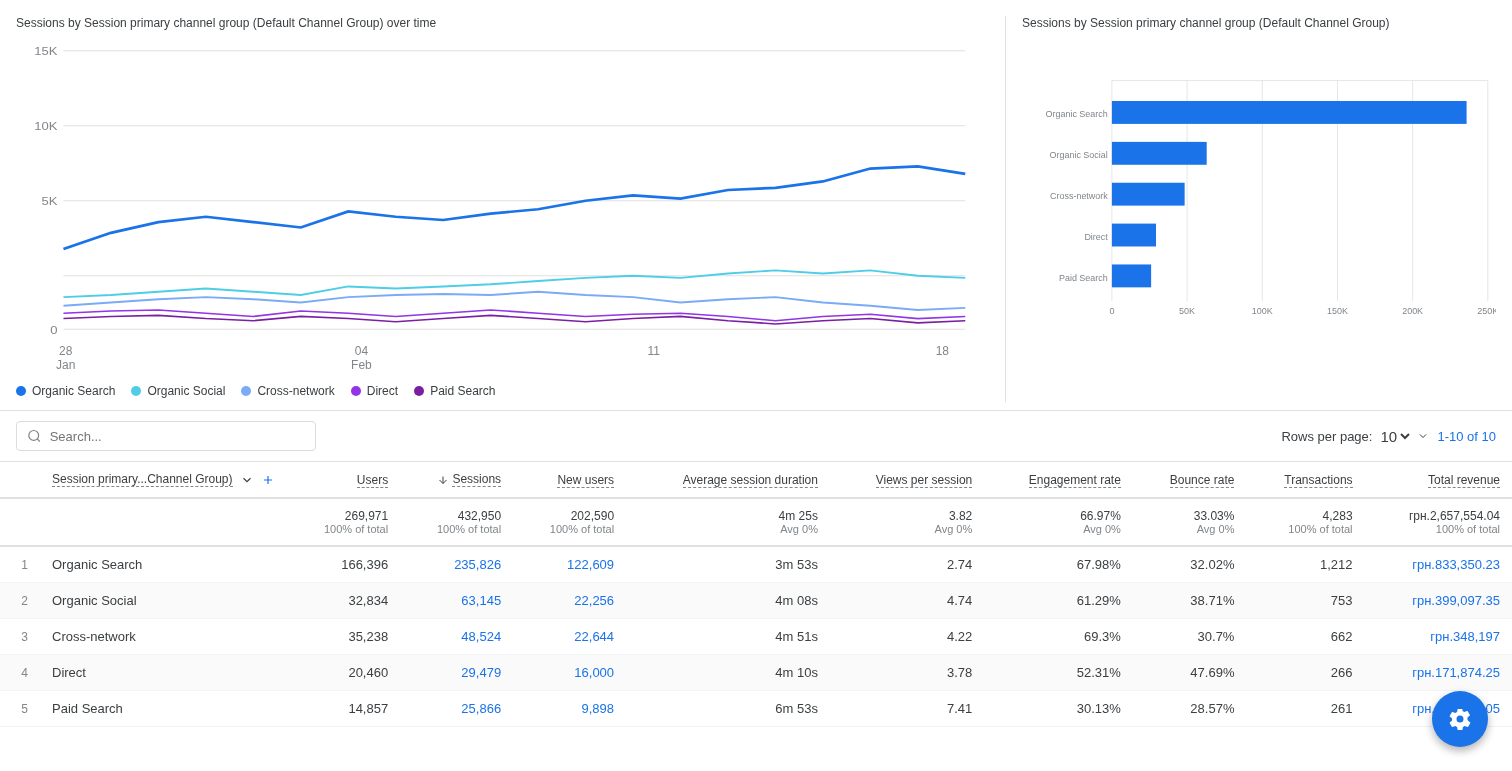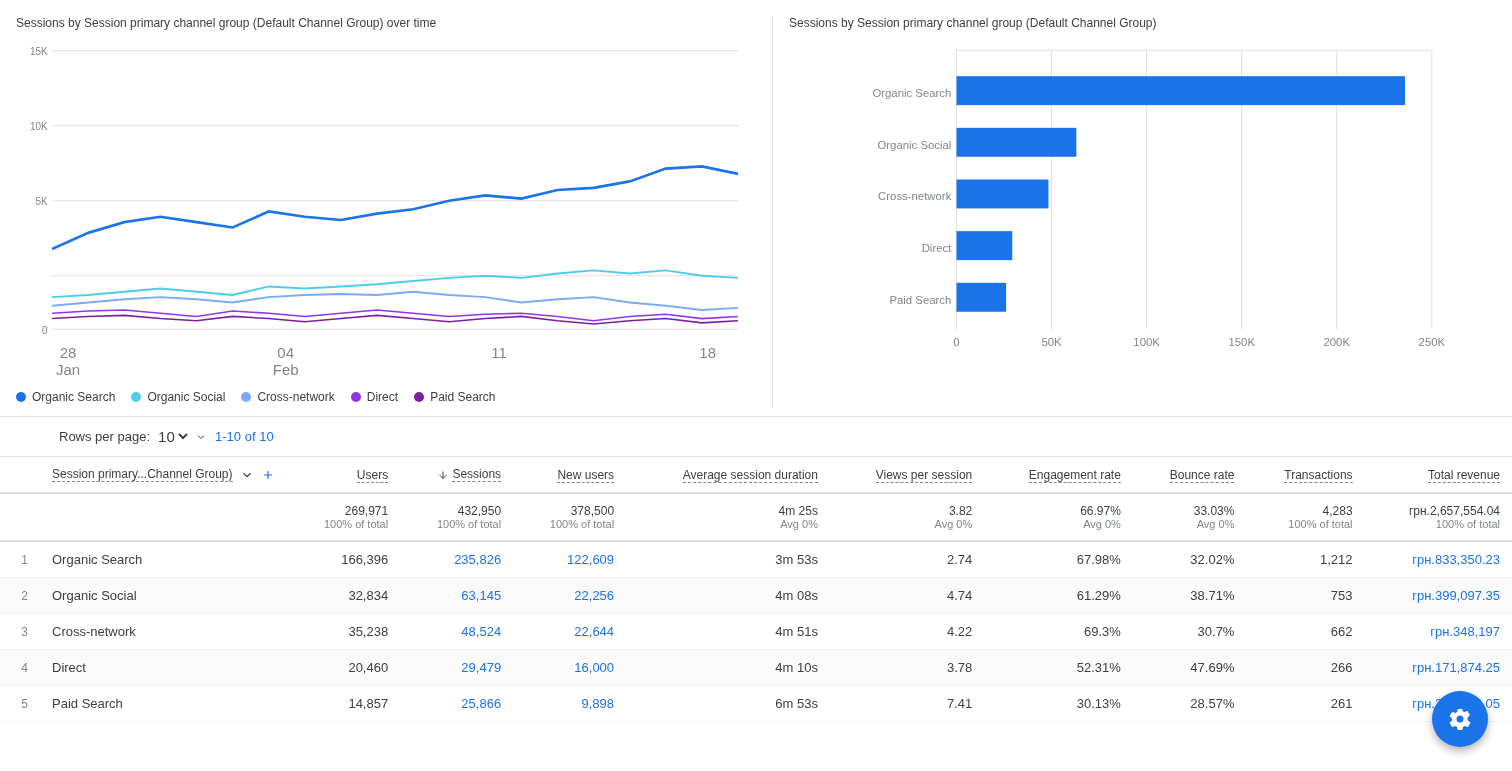--- a/index.html
+++ b/index.html
@@ -12,21 +12,21 @@
       border-bottom: 1px solid #e0e0e0;
     }
 
     .chart-left {
       flex: 1;
       padding: 0 16px;
       min-width: 0;
     }
 
     .chart-right {
-      width: 740px;
+      width: 507px;
       padding: 0 16px;
       border-left: 1px solid #e0e0e0;
     }
 
     .chart-title {
       font-size: 12px;
       color: #3c4043;
       margin-bottom: 10px;
     }
 
@@ -38,21 +38,21 @@
 
     .line-chart-container svg {
       width: 100%;
       height: 100%;
     }
 
     .x-axis-labels {
       display: flex;
       justify-content: space-between;
       padding: 4px 40px 0 40px;
-      font-size: 15px;
+      font-size: 12px;
       color: #80868b;
     }
 
     .x-axis-label {
       text-align: center;
     }
 
     .legend {
       display: flex;
       flex-wrap: wrap;
@@ -336,20 +336,27 @@
 
         <rect x="110" y="235" width="48" height="28" fill="#1a73e8"></rect>
       </svg>
     </div>
   </div>
 </div>
 
 <div class="bottom-section">
 
   <div class="search-bar-row">
+    <div class="search-input-wrap">
+      <svg width="16" height="16" viewBox="0 0 24 24" fill="none" stroke="#80868b" stroke-width="2">
+        <circle cx="11" cy="11" r="8"></circle>
+          <path d="m21 21-4.35-4.35"></path>
+      </svg>
+      <input type="text" placeholder="Search..." style="">
+    </div>
     <div class="pagination-row">
       <div class="rows-per-page">
         <span>Rows per page:</span>
         <select class="rows-select">
           <option>10</option>
           <option>25</option>
           <option>50</option>
         </select>
         <svg width="12" height="12" viewBox="0 0 24 24" fill="none" stroke="#3c4043" stroke-width="2">
           <path d="m6 9 6 6 6-6"></path>
@@ -397,21 +404,21 @@
         <td class="left-align"></td>
         <td>
           <div>269,971</div>
           <div class="total-sub">100% of total</div>
         </td>
         <td>
           <div>432,950</div>
           <div class="total-sub">100% of total</div>
         </td>
         <td>
-          <div>378,500</div>
+          <div>202,590</div>
           <div class="total-sub">100% of total</div>
         </td>
         <td>
           <div>4m 25s</div>
           <div class="total-sub">Avg 0%</div>
         </td>
         <td>
           <div>3.82</div>
           <div class="total-sub">Avg 0%</div>
         </td>

